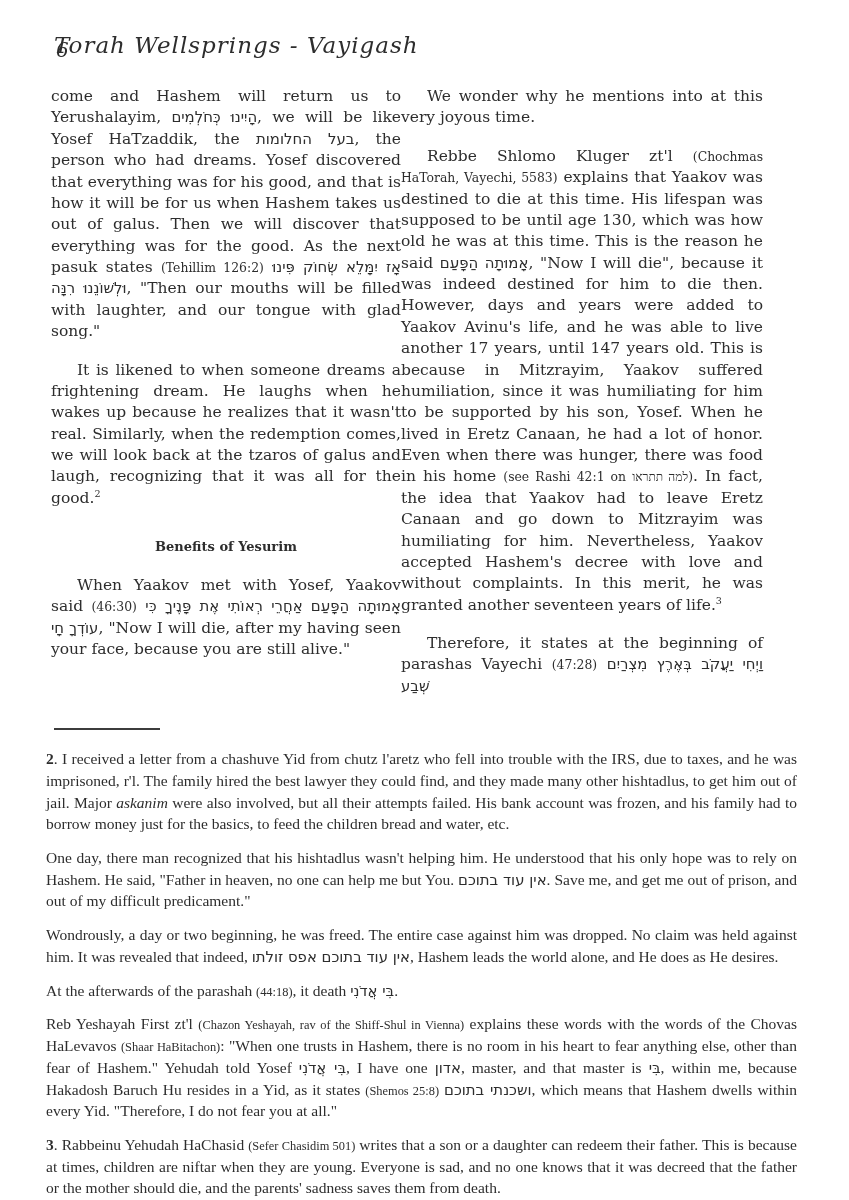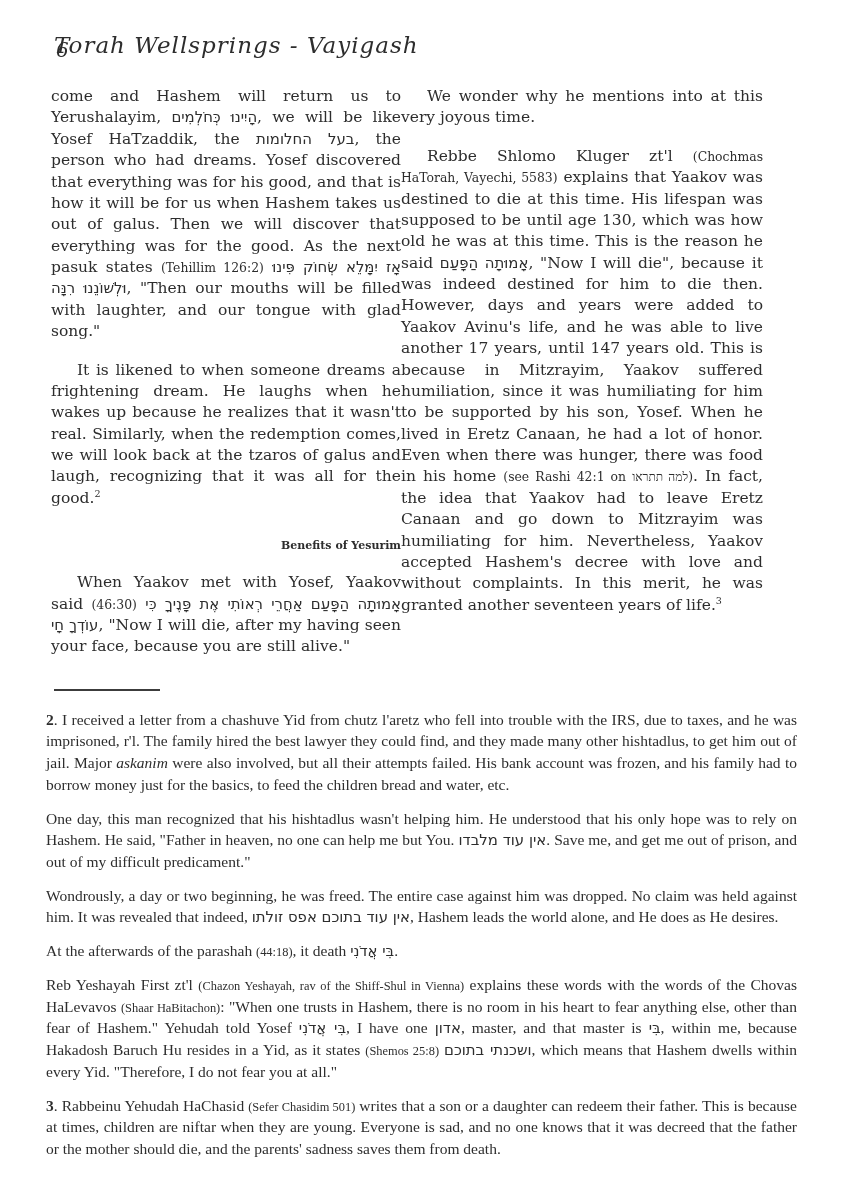--- a/index.html
+++ b/index.html
@@ -43,22 +43,22 @@
     text-align: justify;
     font-size: 15.5px;
     line-height: 1.38;
   }
   .col-left  { width: 350px; }
   .col-right { width: 362px; }
   .para { margin: 0 0 17px 0; text-indent: 26px; }
   .para.noindent { text-indent: 0; }
   .section-heading {
     margin: 29px 0 19px 0;
-    text-align: right;
-    font-size: 11px;
+    text-align: center;
+    font-size: 13px;
     font-weight: bold;
   }
   
   .run-he   { direction: rtl; unicode-bidi: isolate; font-family: "DejaVu Serif", "DejaVu Sans", sans-serif; font-size: 0.96em; }
   .run-ref  { font-size: 0.8em; }
   .run-heref{ direction: rtl; unicode-bidi: isolate; font-family: Liberation Serif, serif; font-size: 0.78em; }
   .run-sup  { vertical-align: super; font-size: 0.62em; line-height: 0; }
   .run-b    { font-weight: bold; }
   .run-i    { font-style: italic; }
   
@@ -91,28 +91,29 @@
     <section class="col col-left">
       <p class="para noindent"><span class="run-n">come and Hashem will return us to Yerushalayim, </span><span class="run-he" dir="rtl">הָיִינוּ כְּחֹלְמִים</span><span class="run-n">, we will be like Yosef HaTzaddik, the </span><span class="run-he" dir="rtl">בעל החלומות</span><span class="run-n">, the person who had dreams. Yosef discovered that everything was for his good, and that is how it will be for us when Hashem takes us out of galus. Then we will discover that everything was for the good. As the next pasuk states </span><span class="run-ref">(Tehillim 126:2)</span><span class="run-n"> </span><span class="run-he" dir="rtl">אָז יִמָּלֵא שְׂחוֹק פִּינוּ וּלְשׁוֹנֵנוּ רִנָּה</span><span class="run-n">, "Then our mouths will be filled with laughter, and our tongue with glad song."</span></p>
       <p class="para"><span class="run-n">It is likened to when someone dreams a frightening dream. He laughs when he wakes up because he realizes that it wasn't real. Similarly, when the redemption comes, we will look back at the tzaros of galus and laugh, recognizing that it was all for the good.</span><span class="run-sup">2</span></p>
       <h2 class="section-heading">Benefits of Yesurim</h2>
       <p class="para"><span class="run-n">When Yaakov met with Yosef, Yaakov said </span><span class="run-ref">(46:30)</span><span class="run-n"> </span><span class="run-he" dir="rtl">אָמוּתָה הַפָּעַם אַחֲרֵי רְאוֹתִי אֶת פָּנֶיךָ כִּי עוֹדְךָ חָי</span><span class="run-n">, "Now I will die, after my having seen your face, because you are still alive."</span></p>
     </section>
 
     <section class="col col-right">
       <p class="para"><span class="run-n">We wonder why he mentions into at this very joyous time.</span></p>
       <p class="para"><span class="run-n">Rebbe Shlomo Kluger zt'l </span><span class="run-ref">(Chochmas HaTorah, Vayechi, 5583)</span><span class="run-n"> explains that Yaakov was destined to die at this time. His lifespan was supposed to be until age 130, which was how old he was at this time. This is the reason he said </span><span class="run-he" dir="rtl">אָמוּתָה הַפָּעַם</span><span class="run-n">, "Now I will die", because it was indeed destined for him to die then. However, days and years were added to Yaakov Avinu's life, and he was able to live another 17 years, until 147 years old. This is because in Mitzrayim, Yaakov suffered humiliation, since it was humiliating for him to be supported by his son, Yosef. When he lived in Eretz Canaan, he had a lot of honor. Even when there was hunger, there was food in his home </span><span class="run-ref">(see Rashi 42:1 on </span><span class="run-heref" dir="rtl">למה תתראו</span><span class="run-ref">)</span><span class="run-n">. In fact, the idea that Yaakov had to leave Eretz Canaan and go down to Mitzrayim was humiliating for him. Nevertheless, Yaakov accepted Hashem's decree with love and without complaints. In this merit, he was granted another seventeen years of life.</span><span class="run-sup">3</span></p>
+      <p class="para"><span class="run-n">Therefore, it states at the beginning of parashas Vayechi </span><span class="run-ref">(47:28)</span><span class="run-n"> </span><span class="run-he" dir="rtl">וַיְחִי יַעֲקֹב בְּאֶרֶץ מִצְרַיִם שְׁבַע</span></p>
     </section>
 
   </main>
 
   <hr class="fn-separator">
 
   <footer class="footnotes">
     <p class="para"><span class="run-b">2</span><span class="run-n">. I received a letter from a chashuve Yid from chutz l'aretz who fell into trouble with the IRS, due to taxes, and he was imprisoned, r'l. The family hired the best lawyer they could find, and they made many other hishtadlus, to get him out of jail. Major </span><span class="run-i">askanim</span><span class="run-n"> were also involved, but all their attempts failed. His bank account was frozen, and his family had to borrow money just for the basics, to feed the children bread and water, etc.</span></p>
-    <p class="para"><span class="run-n">One day, this man recognized that his hishtadlus wasn't helping him. He understood that his only hope was to rely on Hashem. He said, "Father in heaven, no one can help me but You. </span><span class="run-he" dir="rtl">אין עוד מלבדו</span><span class="run-n">. Save me, and get me out of prison, and out of my difficult predicament."</span></p>
+    <p class="para"><span class="run-n">One day, there man recognized that his hishtadlus wasn't helping him. He understood that his only hope was to rely on Hashem. He said, "Father in heaven, no one can help me but You. </span><span class="run-he" dir="rtl">אין עוד בתוכם</span><span class="run-n">. Save me, and get me out of prison, and out of my difficult predicament."</span></p>
     <p class="para"><span class="run-n">Wondrously, a day or two beginning, he was freed. The entire case against him was dropped. No claim was held against him. It was revealed that indeed, </span><span class="run-he" dir="rtl">אין עוד בתוכם אפס זולתו</span><span class="run-n">, Hashem leads the world alone, and He does as He desires.</span></p>
     <p class="para"><span class="run-n">At the afterwards of the parashah </span><span class="run-ref">(44:18)</span><span class="run-n">, it death </span><span class="run-he" dir="rtl">בִּי אֲדֹנִי</span><span class="run-n">.</span></p>
     <p class="para"><span class="run-n">Reb Yeshayah First zt'l </span><span class="run-ref">(Chazon Yeshayah, rav of the Shiff-Shul in Vienna)</span><span class="run-n"> explains these words with the words of the Chovas HaLevavos </span><span class="run-ref">(Shaar HaBitachon)</span><span class="run-n">: "When one trusts in Hashem, there is no room in his heart to fear anything else, other than fear of Hashem." Yehudah told Yosef </span><span class="run-he" dir="rtl">בִּי אֲדֹנִי</span><span class="run-n">, I have one </span><span class="run-he" dir="rtl">אדון</span><span class="run-n">, master, and that master is </span><span class="run-he" dir="rtl">בִּי</span><span class="run-n">, within me, because Hakadosh Baruch Hu resides in a Yid, as it states </span><span class="run-ref">(Shemos 25:8)</span><span class="run-n"> </span><span class="run-he" dir="rtl">ושכנתי בתוכם</span><span class="run-n">, which means that Hashem dwells within every Yid. "Therefore, I do not fear you at all."</span></p>
     <p class="para"><span class="run-b">3</span><span class="run-n">. Rabbeinu Yehudah HaChasid </span><span class="run-ref">(Sefer Chasidim 501)</span><span class="run-n"> writes that a son or a daughter can redeem their father. This is because at times, children are niftar when they are young. Everyone is sad, and no one knows that it was decreed that the father or the mother should die, and the parents' sadness saves them from death.</span></p>
   </footer>
 
 </div>
 
 </body></html>

